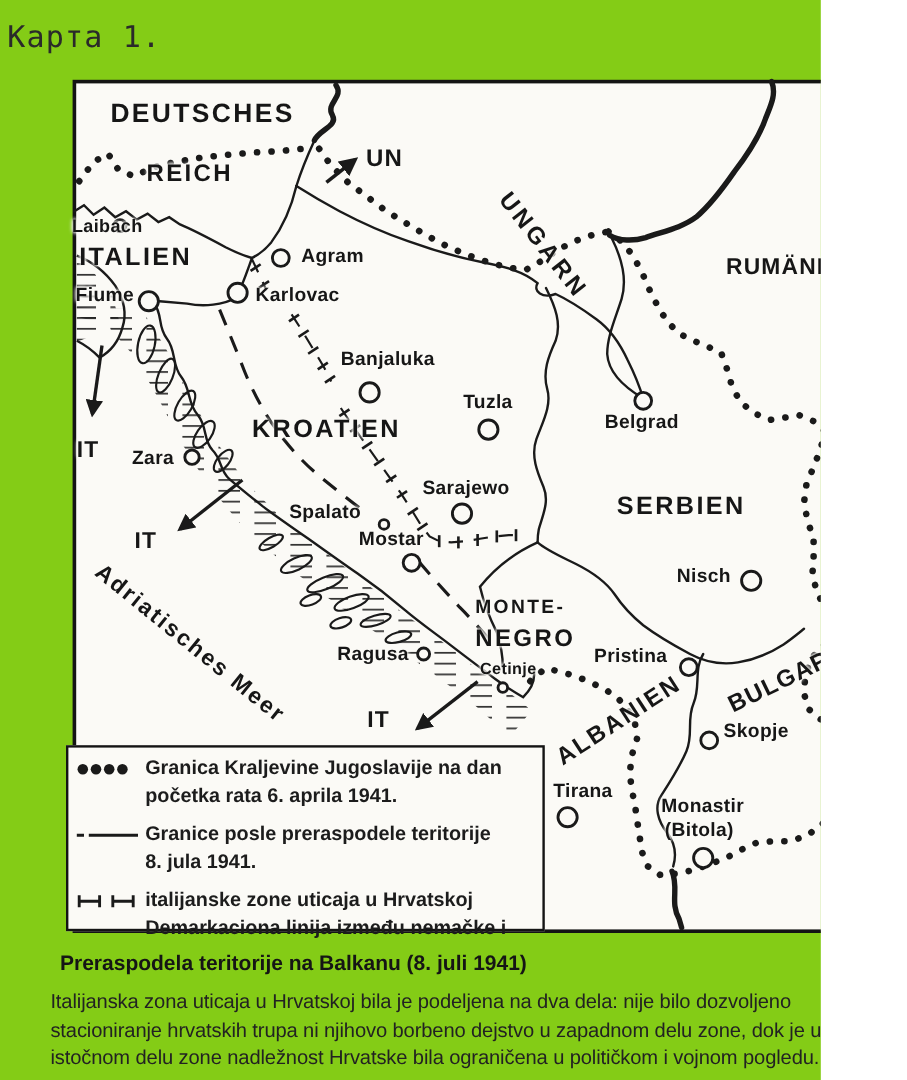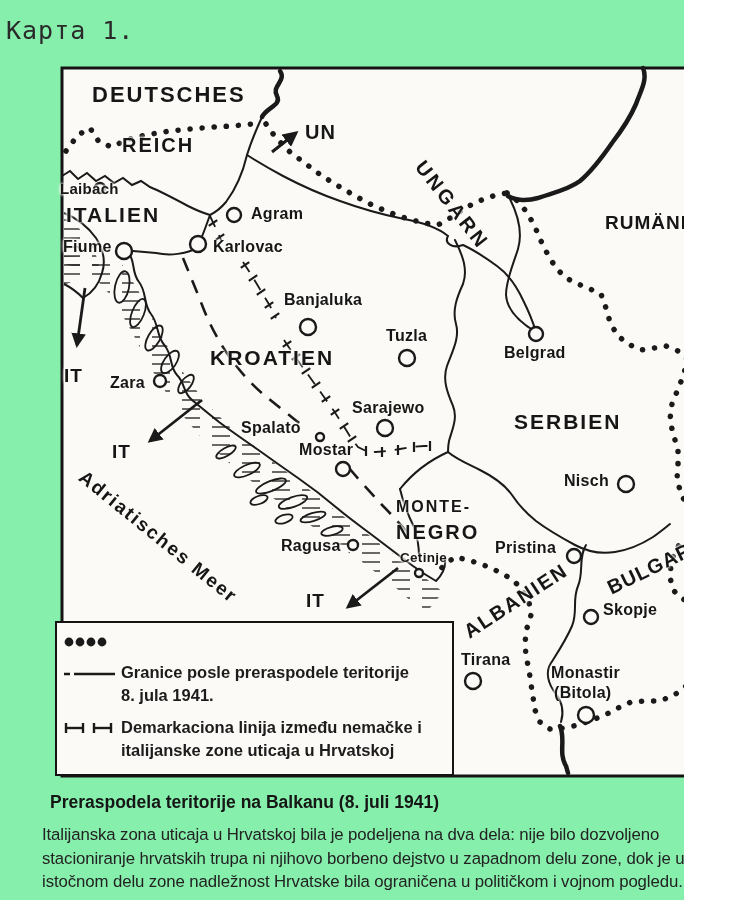--- a/index.html
+++ b/index.html
@@ -1,18 +1,18 @@
 <!DOCTYPE html>
 <html><head>
 <meta charset="utf-8">
 <style>
   html,body{margin:0;padding:0;}
   .page{
     position:relative; width:684px; height:900px; overflow:hidden;
-    background:#86efac; color:#1a1a1a;
+    background:#84cc16; color:#1a1a1a;
     font-family:"Liberation Sans", sans-serif;
   }
   .kicker{
     position:absolute; left:6px; top:16px;
     font-family:"DejaVu Sans Mono", monospace;
     font-size:25px; letter-spacing:1px; color:#2a2a2a;
   }
   svg.linework{position:absolute; left:0; top:0; z-index:1;}
   .ln{stroke:#1a1a1a; fill:none;}
   .labels{position:absolute; inset:0; z-index:2; pointer-events:none;padding-left:27px;}
@@ -220,20 +220,24 @@
       <div class="legend-sym">
         <svg width="52" height="12" viewBox="0 0 52 12">
             <g fill="#1a1a1a">
           <circle cx="6" cy="6" r="4.4"></circle>
               <circle cx="17" cy="6" r="4.4"></circle>
           <circle cx="28" cy="6" r="4.4"></circle>
               <circle cx="39" cy="6" r="4.4"></circle>
         </g>
           </svg>
       </div>
+      <div class="legend-txt">
+        <div>Granica Kraljevine Jugoslavije na dan</div>
+        <div>početka rata 6. aprila 1941.</div>
+      </div>
     </div>
     <div class="legend-row">
       <div class="legend-sym">
         <svg width="54" height="12" viewBox="0 0 54 12">
           <line x1="1" y1="6" x2="52" y2="6" stroke="#1a1a1a" stroke-width="2.6" stroke-dasharray="6 4 60"></line>
         </svg>
       </div>
       <div class="legend-txt">
         <div>Granice posle preraspodele teritorije</div>
         <div>8. jula 1941.</div>
@@ -246,22 +250,22 @@
           <line x1="3" y1="7" x2="20" y2="7"></line>
               <line x1="3" y1="2" x2="3" y2="12"></line>
               <line x1="20" y1="2" x2="20" y2="12"></line>
           <line x1="31" y1="7" x2="48" y2="7"></line>
               <line x1="31" y1="2" x2="31" y2="12"></line>
               <line x1="48" y1="2" x2="48" y2="12"></line>
         </g>
           </svg>
       </div>
       <div class="legend-txt">
+        <div>italijanske zone uticaja u Hrvatskoj</div>
         <div>Demarkaciona linija između nemačke i</div>
-        <div>italijanske zone uticaja u Hrvatskoj</div>
       </div>
     </div>
   </div>
 
   <div class="cap-title">Preraspodela teritorije na Balkanu (8. juli 1941)</div>
   <div class="cap-body">Italijanska zona uticaja u Hrvatskoj bila je podeljena na dva dela: nije bilo dozvoljeno stacioniranje hrvatskih trupa ni njihovo borbeno dejstvo u zapadnom delu zone, dok je u istočnom delu zone nadležnost Hrvatske bila ograničena u političkom i vojnom pogledu.</div>
 
 </div>
 
 </body></html>

